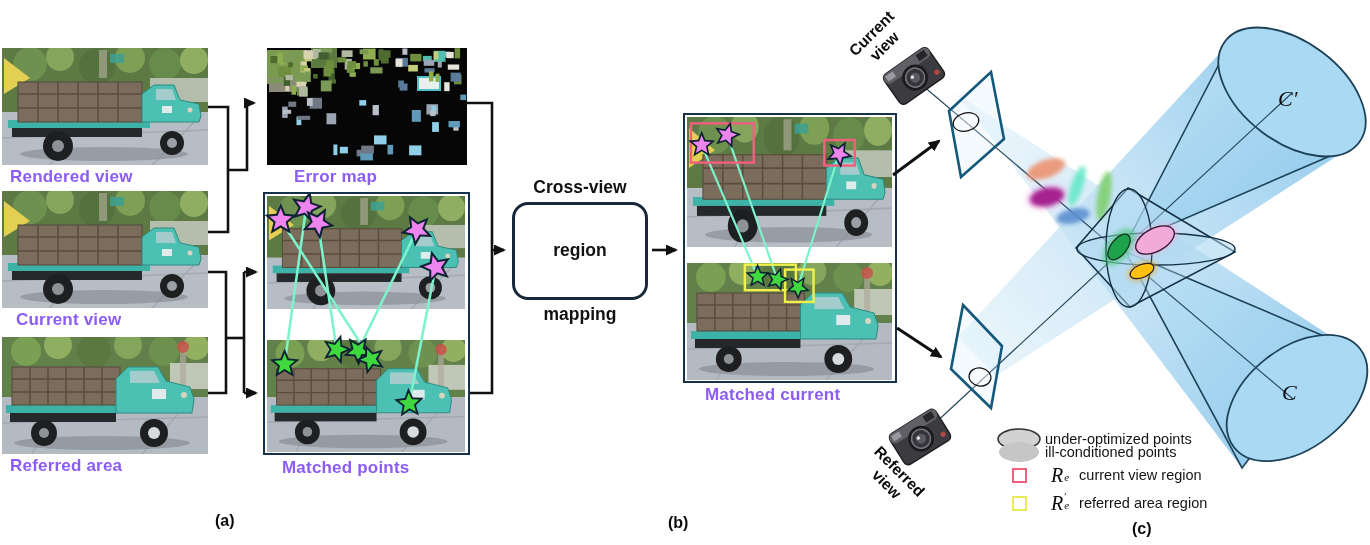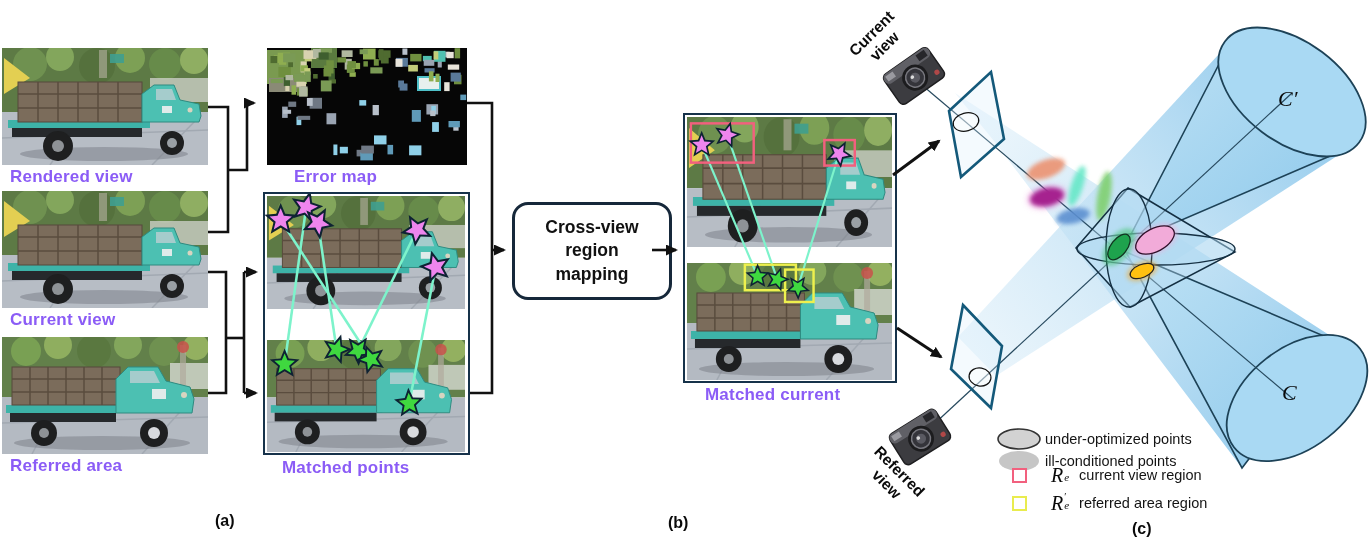--- a/index.html
+++ b/index.html
@@ -3,23 +3,23 @@
 <meta charset="utf-8">
 <style>
   html,body{margin:0;padding:0;background:#fff;}
   .stage{position:relative;width:1370px;height:545px;background:#fff;overflow:hidden;
          font-family:"Liberation Sans",sans-serif;color:#0a0a0a;}
   .photo{position:absolute;overflow:hidden;}
   .photo svg{display:block;width:100%;height:100%;}
   .imglabel{position:absolute;font-weight:700;font-size:17px;text-align:left;color:#8b5cf6;letter-spacing:.2px;}
   .panellabel{position:absolute;font-weight:700;font-size:16px;color:#0a0a0a;}
   .framed{border:2.5px solid #16324a;background:#fff;box-sizing:border-box;}
-  .crossbox{position:absolute;left:512px;top:202px;width:160px;height:98px;border:3px solid #16283a;
+  .crossbox{position:absolute;left:512px;top:202px;width:136px;height:98px;border:3px solid #16283a;
             border-radius:16px;background:#fff;display:flex;flex-direction:column;justify-content:center;
-            align-items:center;box-sizing:border-box;}
+            align-items:center;box-sizing:border-box;gap:40px;}
   .crossbox span{font-weight:700;font-size:17.5px;line-height:1.32;color:#111;}
   .overlay-svg{position:absolute;left:0;top:0;pointer-events:none;}
   #global-art{z-index:6;}
   .rotlabel{position:absolute;font-weight:700;font-size:15.5px;line-height:1.15;text-align:center;color:#0a0a0a;z-index:7;}
   .legend{position:absolute;left:993px;top:413px;width:310px;z-index:7;}
   .lrow{position:absolute;left:0;display:flex;align-items:center;}
   .lrow .sw{flex:0 0 52px;display:flex;justify-content:center;}
   .ltext{font-size:14.5px;color:#141414;}
   .sqr{width:15px;height:15px;background:#fff;box-sizing:border-box;}
   .sq-pink{border:2.5px solid #f2607e;}
@@ -131,21 +131,21 @@
         <use href="#truck-side"></use>
       </svg>
   </div>
   <div class="imglabel" style="left:10px;top:167px;width:190px;">Rendered view</div>
 
   <div class="photo" style="left:2px;top:191px;width:206px;height:117px;">
     <svg viewBox="0 0 206 117" preserveAspectRatio="none">
         <use href="#truck-side"></use>
       </svg>
   </div>
-  <div class="imglabel" style="left:10px;top:310px;width:190px;">Current view</div>
+  <div class="imglabel" style="left:16px;top:310px;width:190px;">Current view</div>
 
   <div class="photo" style="left:2px;top:337px;width:206px;height:117px;">
     <svg viewBox="0 0 206 117" preserveAspectRatio="none">
         <use href="#truck-ref"></use>
       </svg>
   </div>
   <div class="imglabel" style="left:10px;top:456px;width:190px;">Referred area</div>
 
   <div class="photo" style="left:267px;top:48px;width:200px;height:117px;background:#060606;">
     <svg id="errormap-blocks" viewBox="0 0 200 117" preserveAspectRatio="none">
@@ -352,21 +352,21 @@
 
   <div class="legend">
     <div class="lrow" style="top:14px;">
       <span class="sw">
         <svg width="46" height="24">
             <ellipse cx="23" cy="12" rx="21" ry="10" fill="#d2d2d2" stroke="#333" stroke-width="1.6"></ellipse>
           </svg>
       </span>
       <span class="ltext">under-optimized points</span>
     </div>
-    <div class="lrow" style="top:36px;">
+    <div class="lrow" style="top:27px;">
       <span class="sw">
         <svg width="46" height="24">
             <ellipse cx="23" cy="12" rx="20" ry="10" fill="#c6c6c6"></ellipse>
           </svg>
       </span>
       <span class="ltext">ill-conditioned points</span>
     </div>
     <div class="lrow" style="top:52px;">
       <span class="sw">
           <span class="sqr sq-pink"></span>

